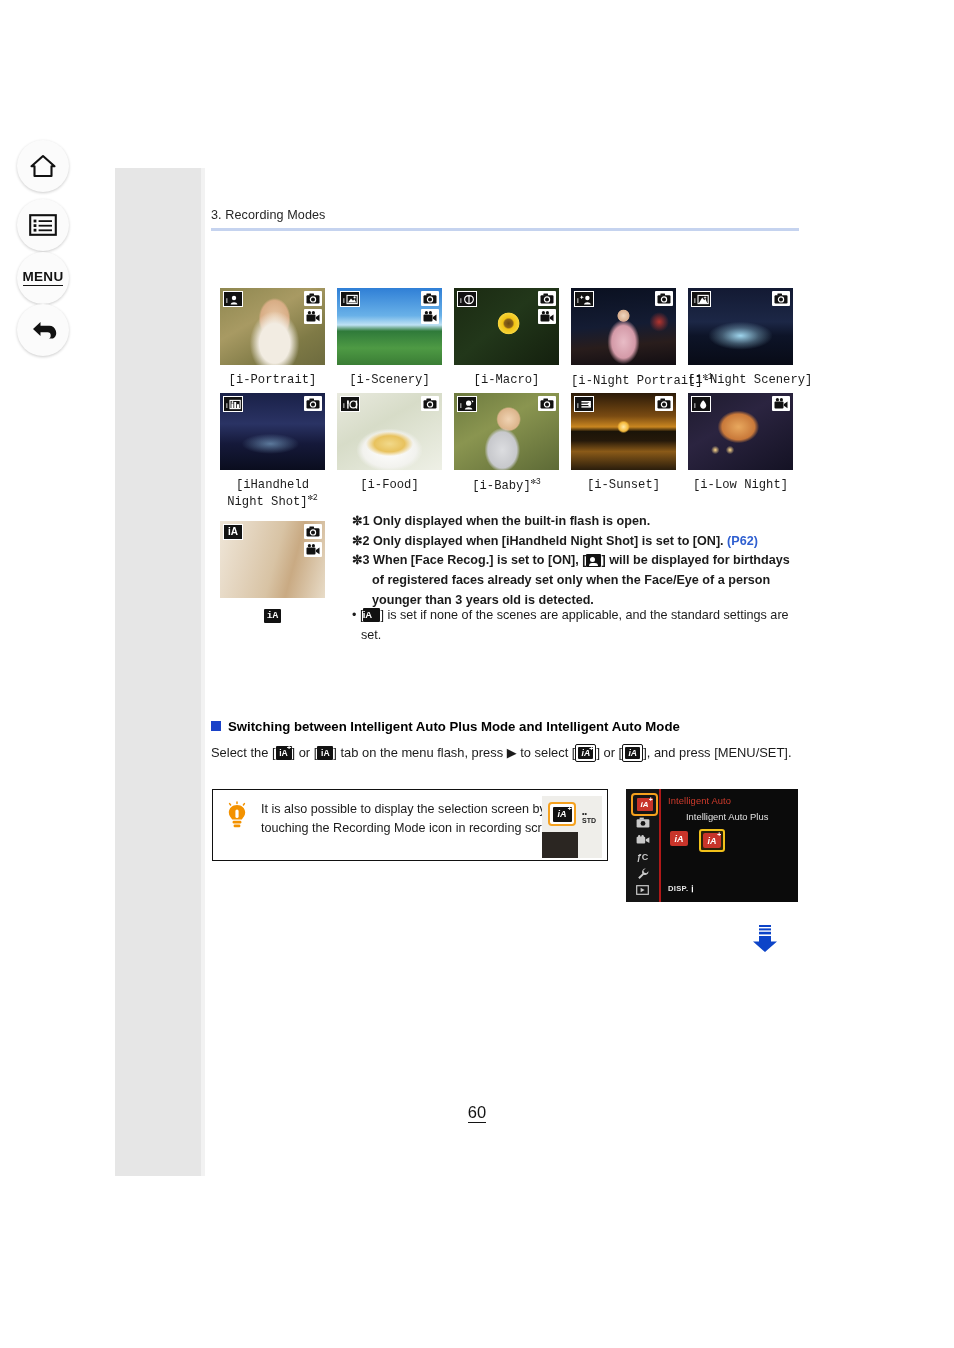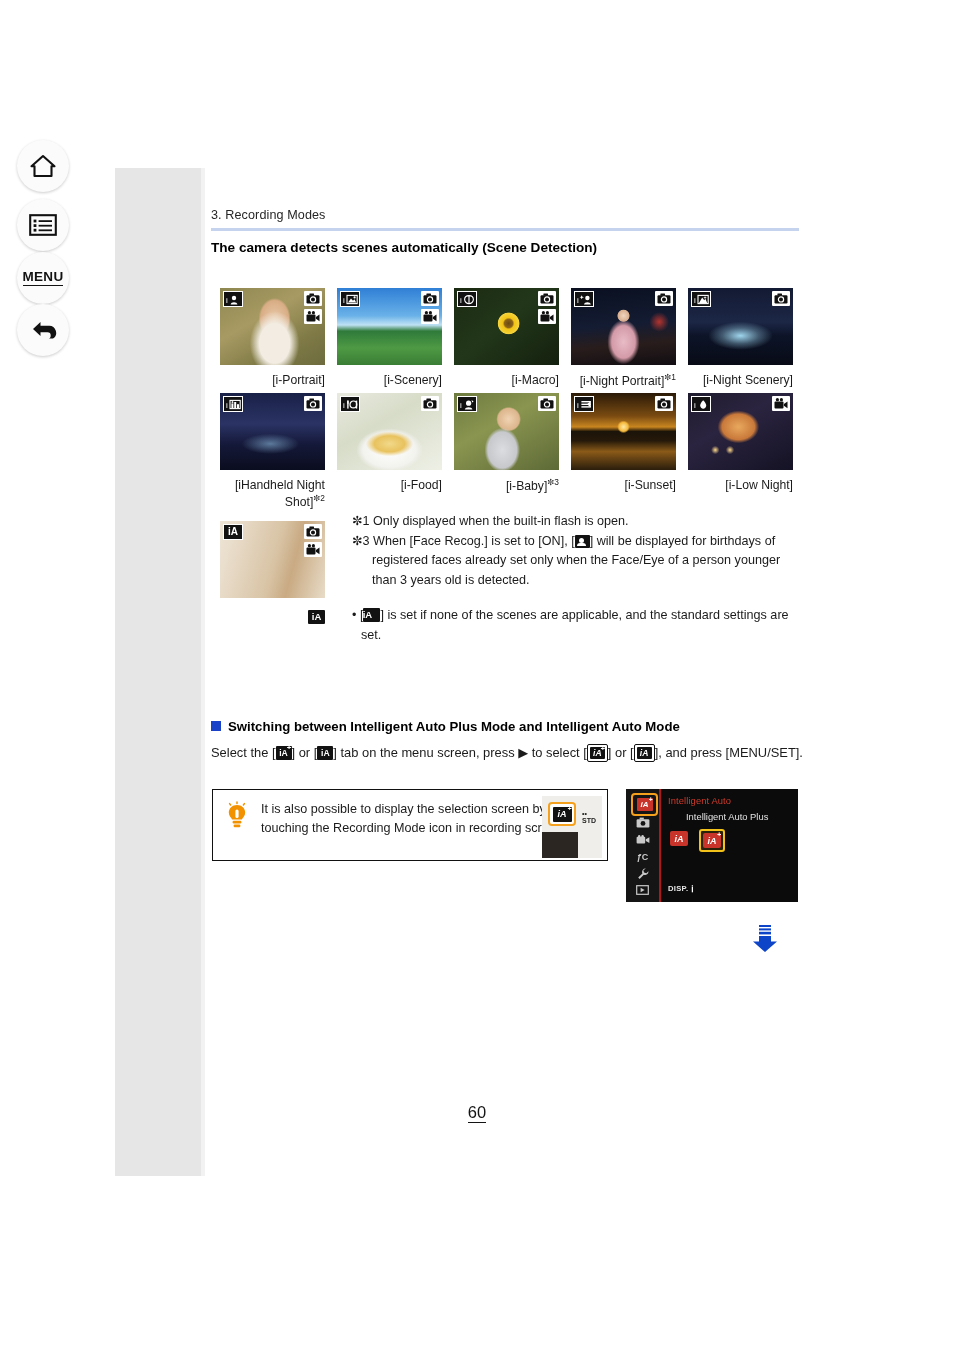--- a/index.html
+++ b/index.html
@@ -145,25 +145,26 @@
   .thumb {
     position: relative;
     width: 105px;
     height: 77px;
     overflow: hidden;
     background: #444;
   }
   .thumb .scene-bg { position: absolute; inset: 0; }
   .thumb-caption {
     margin-top: 7px;
-    text-align: right;
+    text-align: center;
     font-size: 12.2px;
     color: #1b1b1b;
     line-height: 1.33;
     white-space: nowrap;
+    font-family: Liberation Mono, monospace;
   }
   .thumb-caption.two-line { white-space: normal; }
   .thumb-caption sup { font-size: 8.4px; vertical-align: super; }
 
   
   .scene-badge {
     position: absolute;
     left: 3px; top: 3px;
     width: 20px; height: 16px;
     background: #121212;
@@ -194,21 +195,21 @@
   
   #footnotes {
     position: absolute;
     left: 352px;
     top: 512px;
     width: 452px;
     font-size: 12.6px;
     line-height: 1.56;
     color: #1b1b1b;
   }
-  #footnotes .fn { display: block; text-indent: -20px; padding-left: 20px; }
+  #footnotes .fn { display: block; text-indent: -20px; padding-left: 20px; font-weight: bold; }
   #footnotes .link { color: #2f5fd0; }
 
   #bullets {
     position: absolute;
     left: 352px;
     top: 606px;
     width: 452px;
     font-size: 12.6px;
     line-height: 1.56;
     color: #1b1b1b;
@@ -474,21 +475,20 @@
       <svg width="28" height="24" viewBox="0 0 28 24">
         <path d="M11.5 4 L4 11 L11.5 18 L11.5 14.2 L18.5 14.2 A3.2 3.2 0 0 1 18.5 20.6 L18.5 20.6 L24 20.6 A7 7 0 0 0 19.6 7.8 L11.5 7.8 Z" fill="#111"></path>
       </svg>
     </span>
   </div>
 
   <div id="breadcrumb">3. Recording Modes</div>
   <div id="breadcrumb-rule"></div>
 
   <div id="heading-block">
-    <span>The camera detects scenes automatically (Scene Detection)</span>
   </div>
 
   <div id="thumb-grid">
       <div class="thumb-wrap" style="left: 220px; top: 288px;">
         <div class="thumb">
           <div class="scene-bg" style="background: radial-gradient(40px 52px at 52% 72%, rgb(242, 236, 226) 0%, rgb(242, 236, 226) 38%, rgba(242, 236, 226, 0) 62%), radial-gradient(20px 26px at 52% 40%, rgb(233, 201, 168) 0%, rgb(216, 173, 133) 70%, rgba(216, 173, 133, 0) 80%), linear-gradient(150deg, rgb(142, 135, 80) 0%, rgb(168, 154, 99) 38%, rgb(127, 122, 70) 72%, rgb(109, 107, 62) 100%);"></div>
           <div class="scene-badge">
             <svg width="15" height="11" viewBox="0 0 15 11">
               <text x="0" y="9" font-size="8" font-family="Liberation Sans" fill="#fff">i</text>
               <circle cx="8" cy="4" r="2.2" fill="#fff"></circle>
@@ -762,32 +762,34 @@
     </svg>
             </span>
           </div>
         </div>
         <div class="thumb-caption" style="margin-top: 11px;"><span class="inl-ia"><span>iA</span></span></div>
       </div>
     </div>
 
   <div id="footnotes">
     <span class="fn"><span>✼1</span>&nbsp;<span>Only displayed when the built-in flash is open.</span></span>
+    <span class="fn"><span>✼2</span>&nbsp;<span>Only displayed when [iHandheld Night Shot] is set to [ON].</span>
+      <span class="link">(P62)</span></span>
     <span class="fn"><span>✼3</span>&nbsp;<span>When [Face Recog.] is set to [ON], [</span><span class="inl-baby"></span><span>] will be displayed for birthdays of registered faces already set only when the Face/Eye of a person younger than 3 years old is detected.</span></span>
   </div>
 
   <div id="bullets">
     <span class="bl">•&nbsp;<span>[</span><span class="inl-ia"><span>iA</span></span><span>] is set if none of the scenes are applicable, and the standard settings are set.</span></span>
   </div>
 
   <div id="subhead">
     <span class="sq"></span><span>Switching between Intelligent Auto Plus Mode and Intelligent Auto Mode</span>
   </div>
 
-  <div id="select-para"><span>Select the [</span><span class="tab-ia-plus"><span>iA</span></span><span>] or [</span><span class="tab-ia"><span>iA</span></span><span>] tab on the menu screen, press </span><span>▶</span><span> to select [</span><span class="boxed-ia plus"><i>
+  <div id="select-para"><span>Select the [</span><span class="tab-ia-plus"><span>iA</span></span><span>] or [</span><span class="tab-ia"><span>iA</span></span><span>] tab on the menu flash, press </span><span>▶</span><span> to select [</span><span class="boxed-ia plus"><i>
           <span>iA</span>
         </i></span><span>] or [</span><span class="boxed-ia"><i>
           <span>iA</span>
         </i></span><span>], and press [MENU/SET].</span></div>
 
   <div id="tip-box">
     <span id="tip-bulb">
       <svg width="26" height="30" viewBox="0 0 26 30">
         <path d="M13 4 C8.2 4 4.8 7.4 4.8 11.6 C4.8 15 7 16.6 8.2 18.6 L17.8 18.6 C19 16.6 21.2 15 21.2 11.6 C21.2 7.4 17.8 4 13 4 Z" fill="#f39200"></path>
         <rect x="8.6" y="19.8" width="8.8" height="2.6" rx="1.2" fill="#f39200"></rect>

